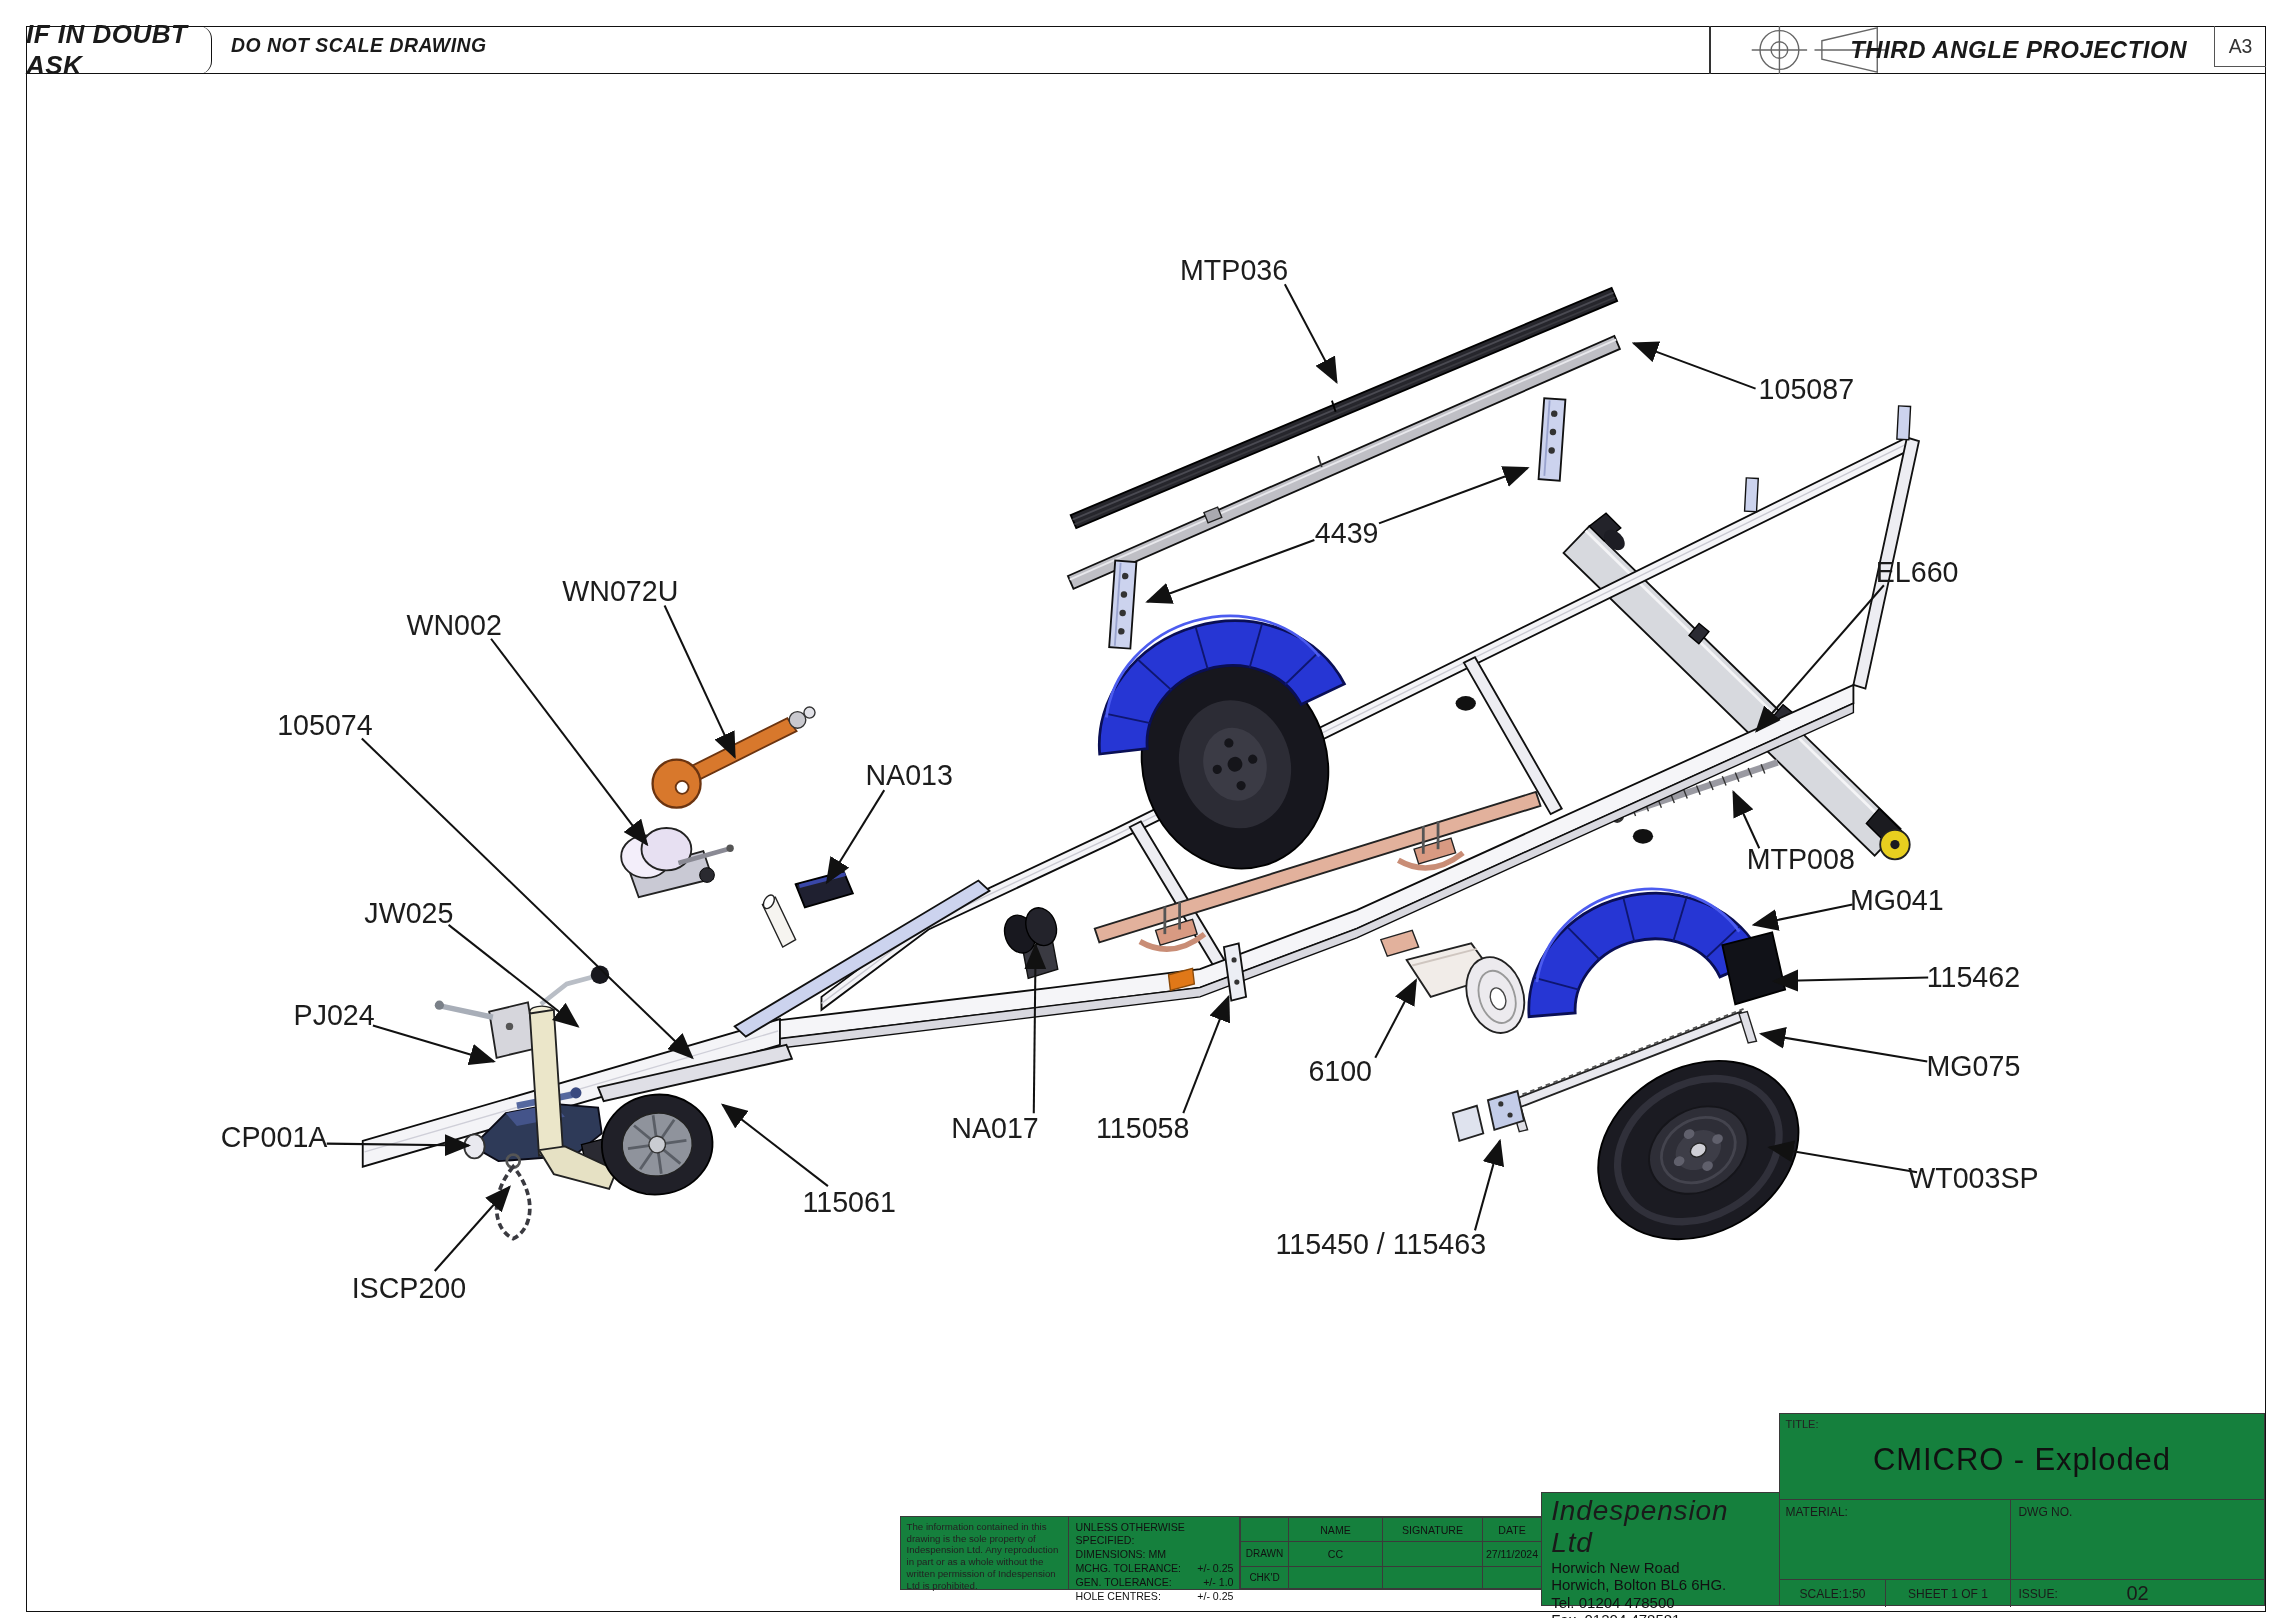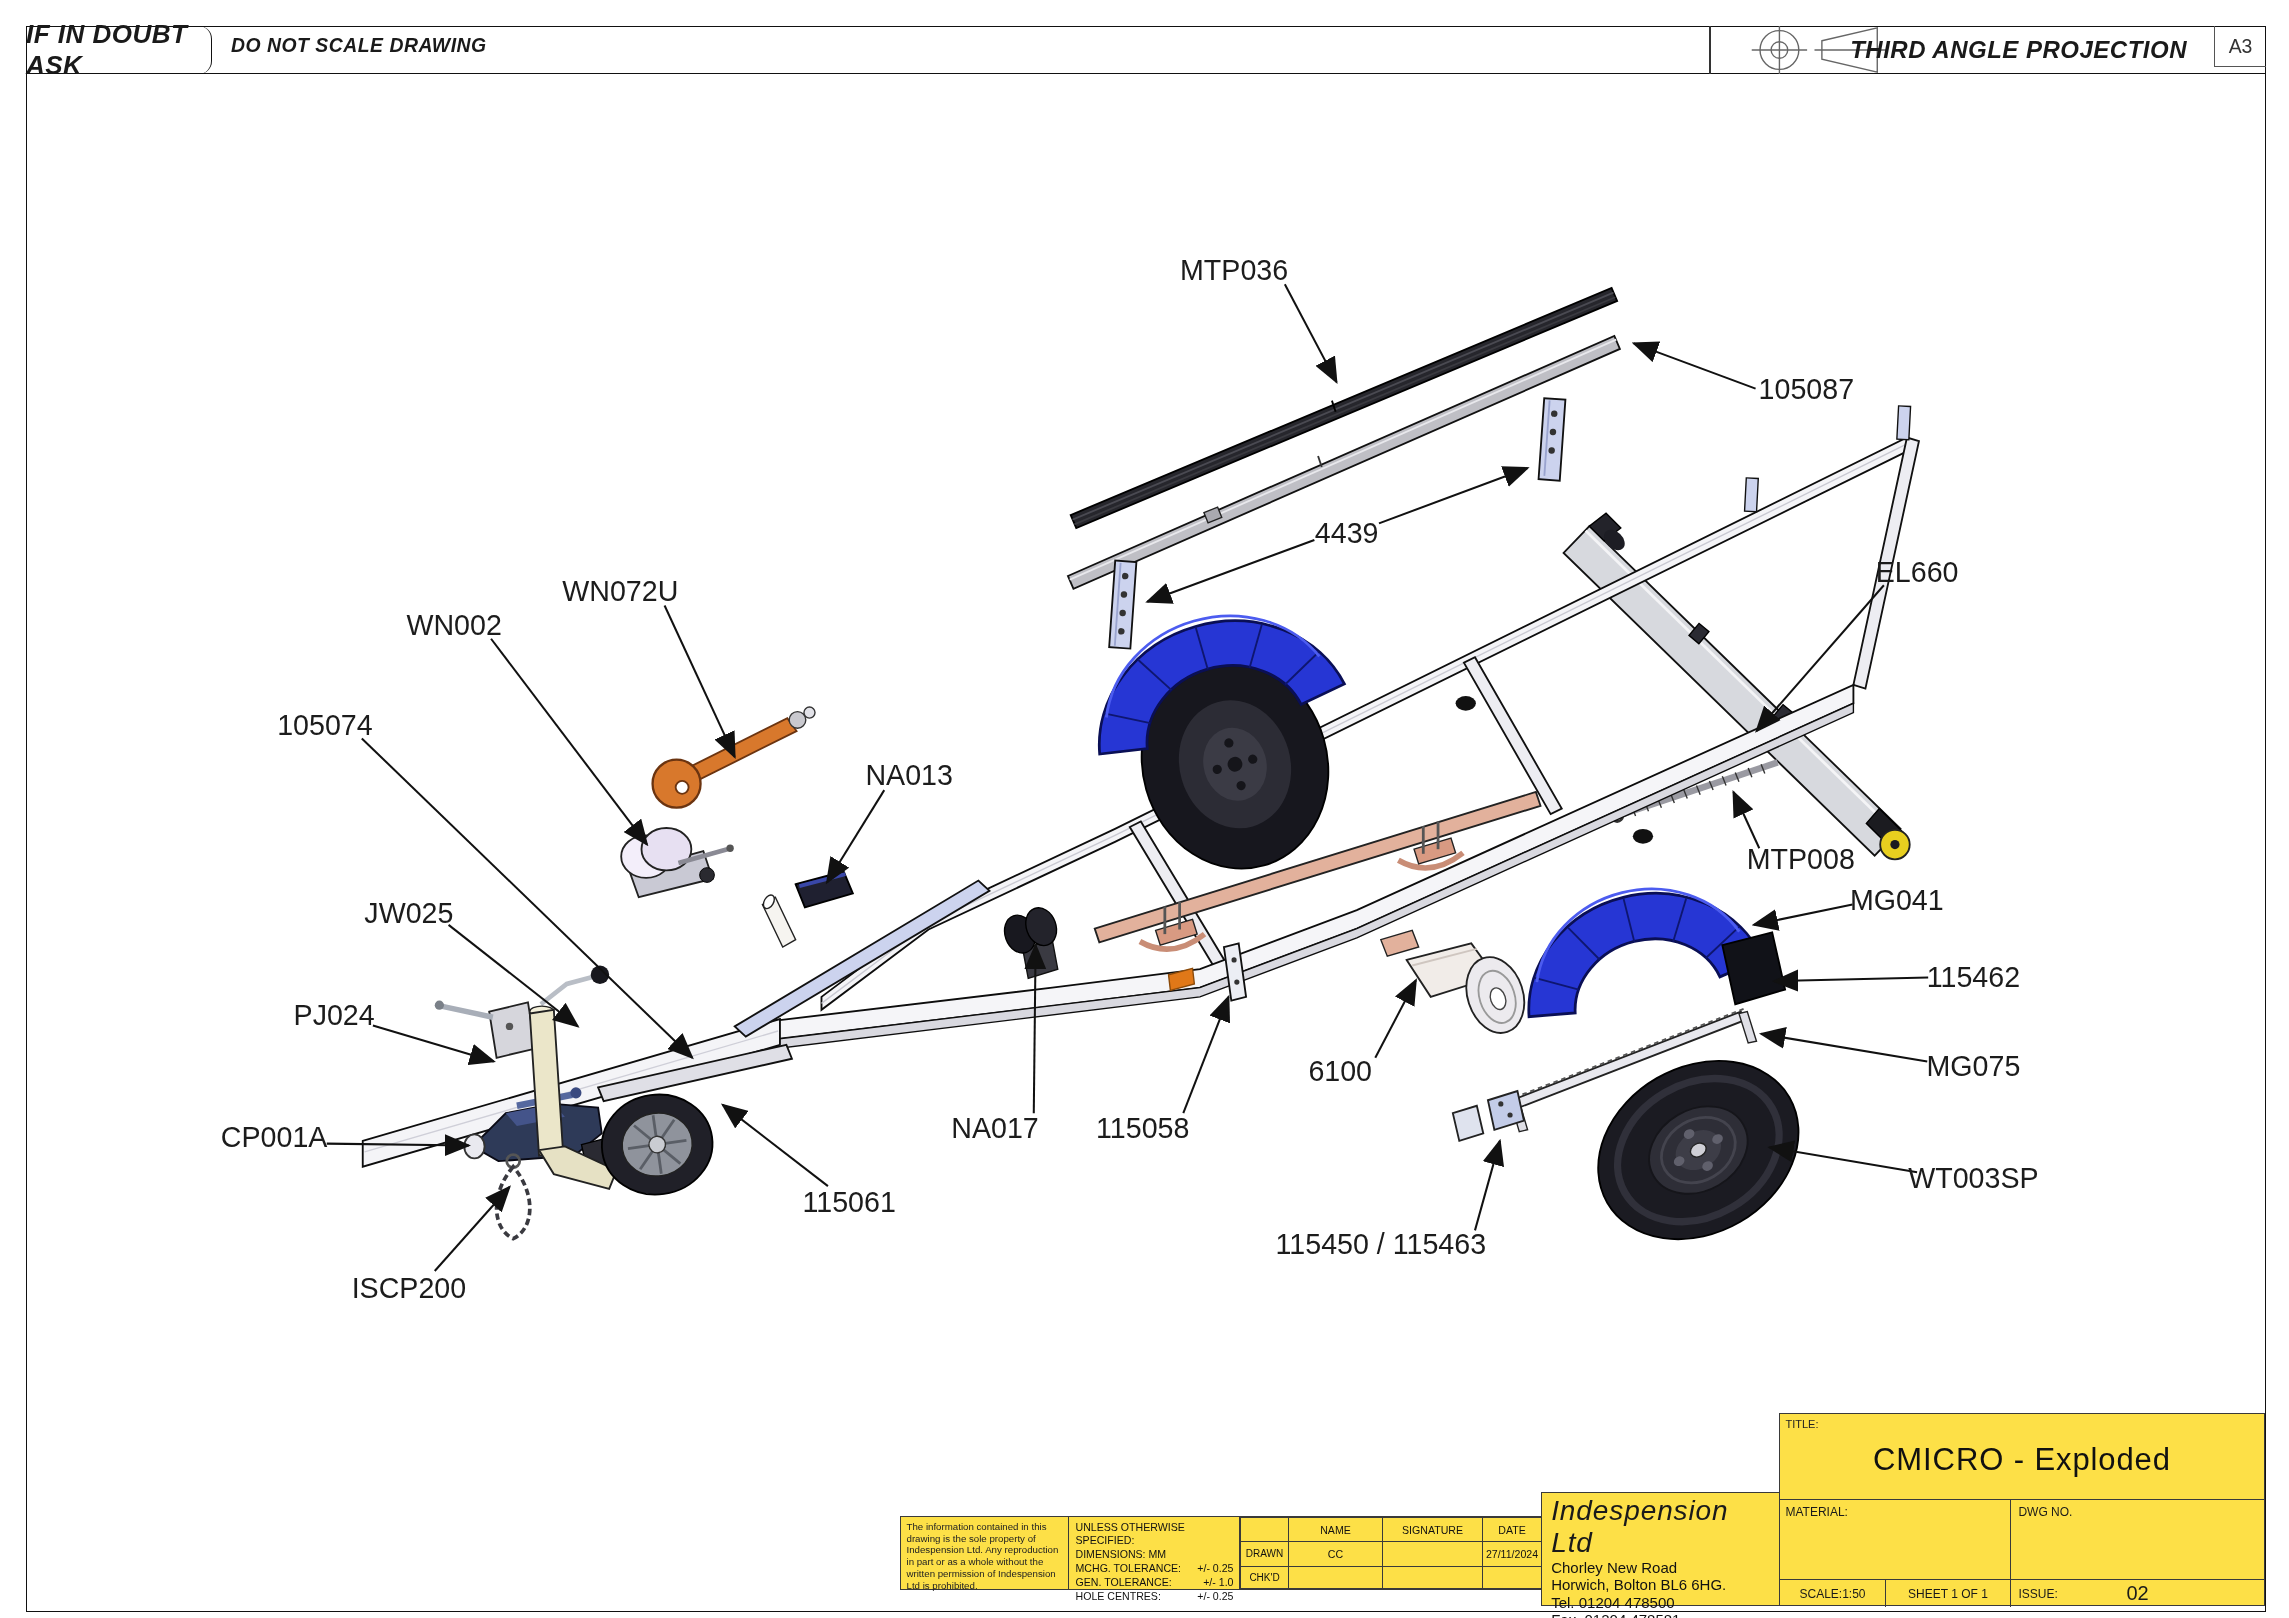--- a/index.html
+++ b/index.html
@@ -28,21 +28,21 @@
   .dnsd{position:absolute;left:205px;top:0;height:38px;display:flex;align-items:center;
         font-size:19.4px;font-weight:bold;font-style:italic;letter-spacing:0.5px;}
   .hdr-sep{position:absolute;left:1683px;top:0;width:1.8px;height:48px;background:#333;}
   .proj-sym{position:absolute;left:1696px;top:0;width:185px;height:48px;}
   .tap{position:absolute;right:79px;top:0;height:48px;display:flex;align-items:center;
        font-size:24px;font-weight:bold;font-style:italic;letter-spacing:0.5px;}
   .a3-box{position:absolute;right:0;top:0;width:52px;height:41px;border-left:1.8px solid #555;border-bottom:1.8px solid #555;
           display:flex;align-items:center;justify-content:center;font-size:19.4px;color:#333;}
 
   
-  .blk{position:absolute;border:1.8px solid #3a3a3a;background:#fde047;}
+  .blk{position:absolute;border:1.8px solid #3a3a3a;background:#15803d;}
   .legal{left:900px;top:1516px;width:170px;height:74px;padding:3.7px 5.5px;font-size:9.7px;line-height:1.22;color:#222;}
   .tol{left:1068px;top:1516px;width:173px;height:74px;padding:3.7px 6.5px;font-size:10.6px;line-height:1.3;color:#111;}
   .tol-row{display:flex;justify-content:space-between;}
   .sign{left:1239px;top:1516px;width:304px;height:74px;font-size:10.6px;color:#111;}
   .sign table{border-collapse:collapse;width:100%;height:100%;table-layout:fixed;}
   .sign td{border:0.9px solid #3a3a3a;text-align:center;vertical-align:middle;overflow:hidden;white-space:nowrap;}
   .sign td.lab{font-size:10px;}
   .company{left:1541px;top:1492px;width:240px;height:114px;padding:1.8px 9.2px;}
   .company .cname{font-size:28px;font-style:italic;letter-spacing:0.9px;}
   .company .cline{font-size:15px;line-height:1.16;color:#111;}
@@ -430,21 +430,21 @@
         <td></td>
         <td></td>
         <td></td>
       </tr>
     </tbody>
       </table>
   </div>
 
   <div class="blk company">
     <div class="cname">Indespension Ltd</div>
-    <div class="cline">Chorley New Road</div>
+    <div class="cline">Horwich New Road</div>
     <div class="cline">Horwich, Bolton BL6 6HG.</div>
     <div class="cline">Tel. 01204 478500</div>
     <div class="cline">Fax. 01204 478581</div>
   </div>
 
   <div class="blk tblock">
     <div class="t-title">
       <span class="small-lab">TITLE:</span>
       <div class="big">CMICRO - Exploded</div>
     </div>

